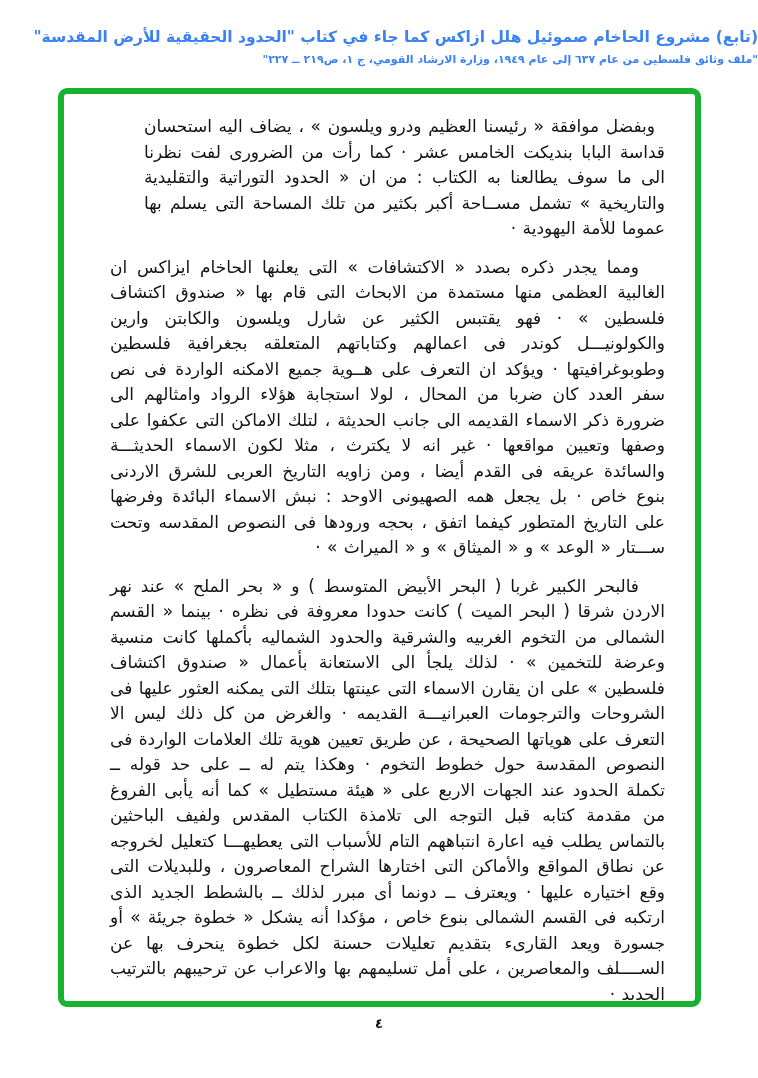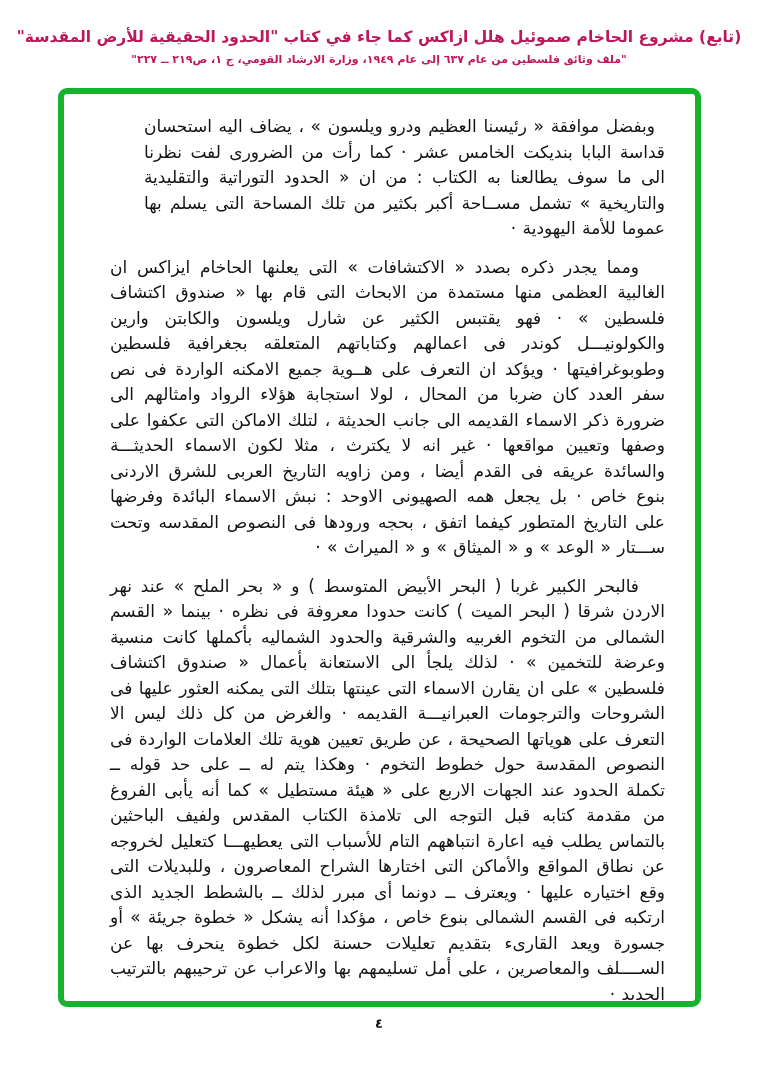--- a/index.html
+++ b/index.html
@@ -13,22 +13,22 @@
     position: relative;
   }
   .page {
     position: relative;
     width: 758px;
     height: 1078px;
     background: #ffffff;
   }
   .hdr {
     direction: rtl;
-    text-align: center;
-    color: #be185d;
+    text-align: right;
+    color: #3b82f6;
     font-weight: bold;
   }
   .hdr-title {
     padding-top: 26px;
     font-size: 15.5px;
     letter-spacing: 0;
     line-height: 22px;
   }
   .hdr-sub {
     margin-top: 4px;

